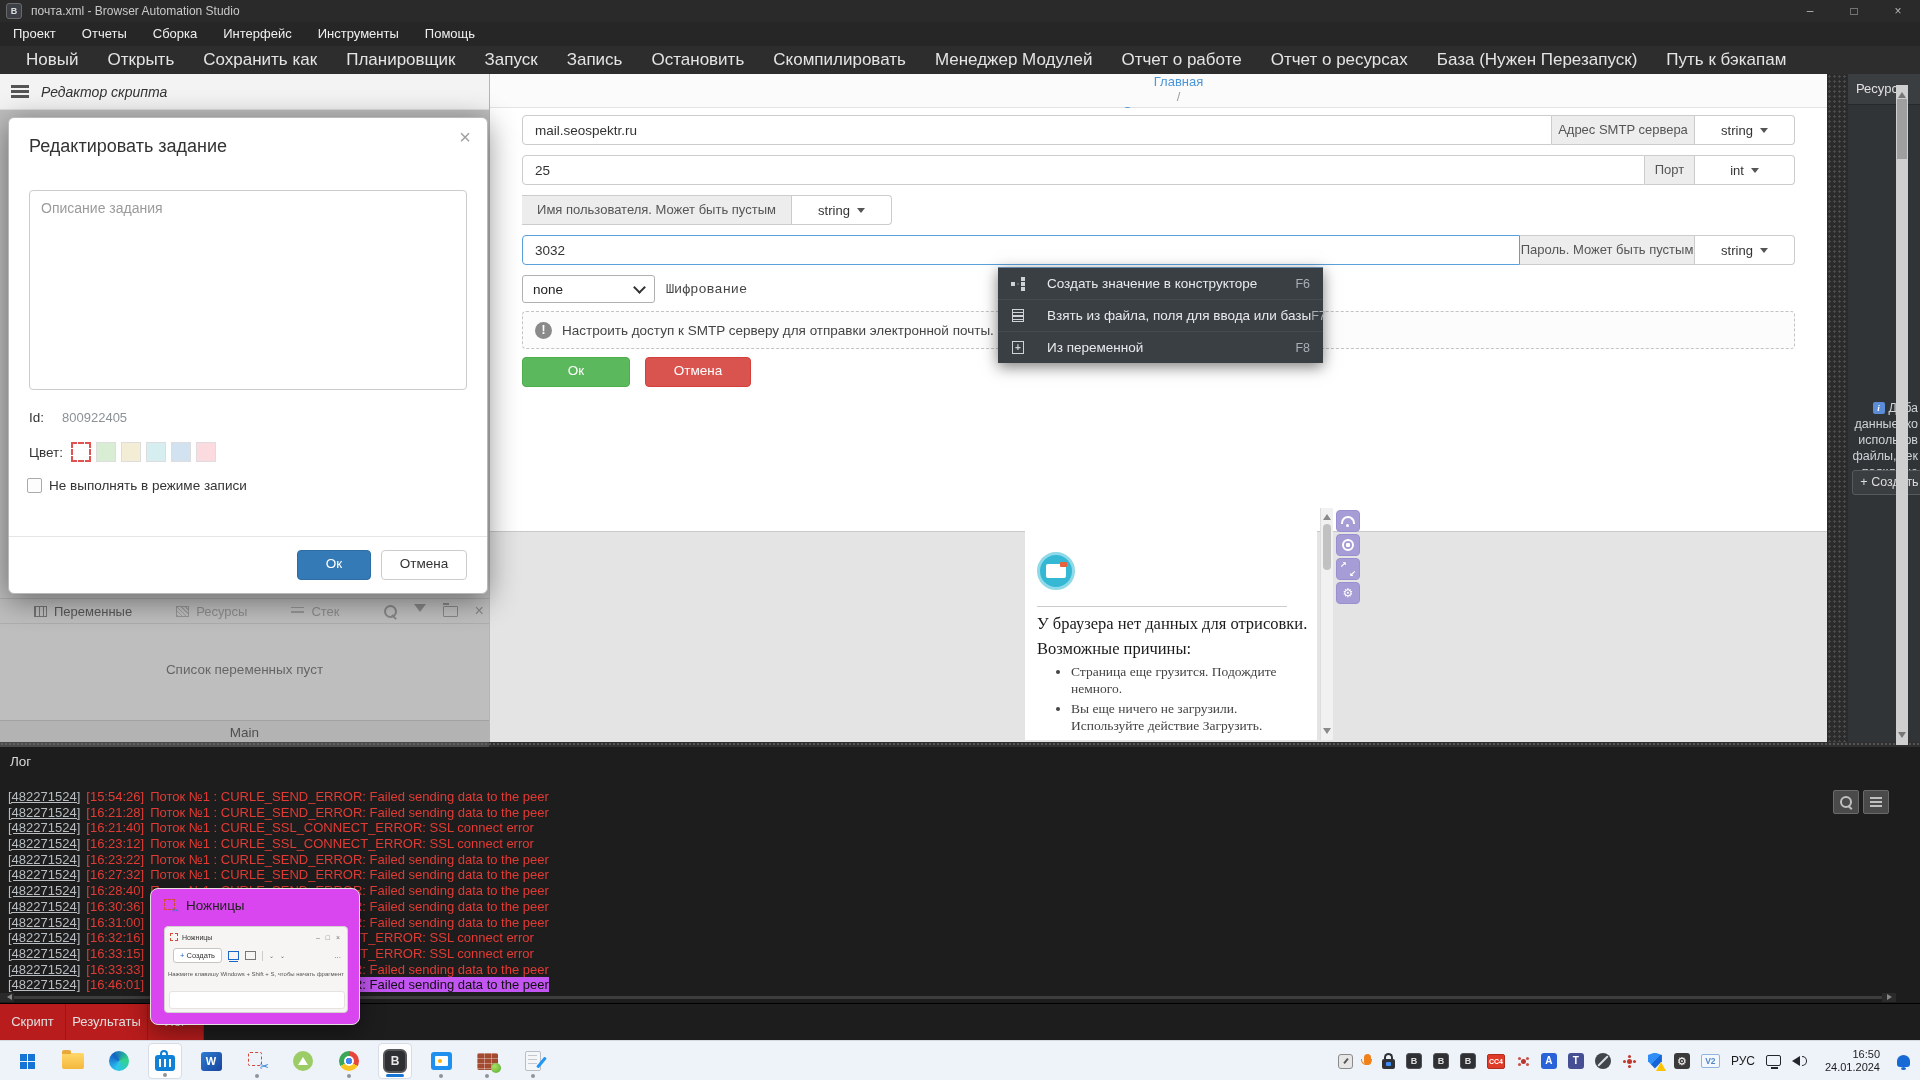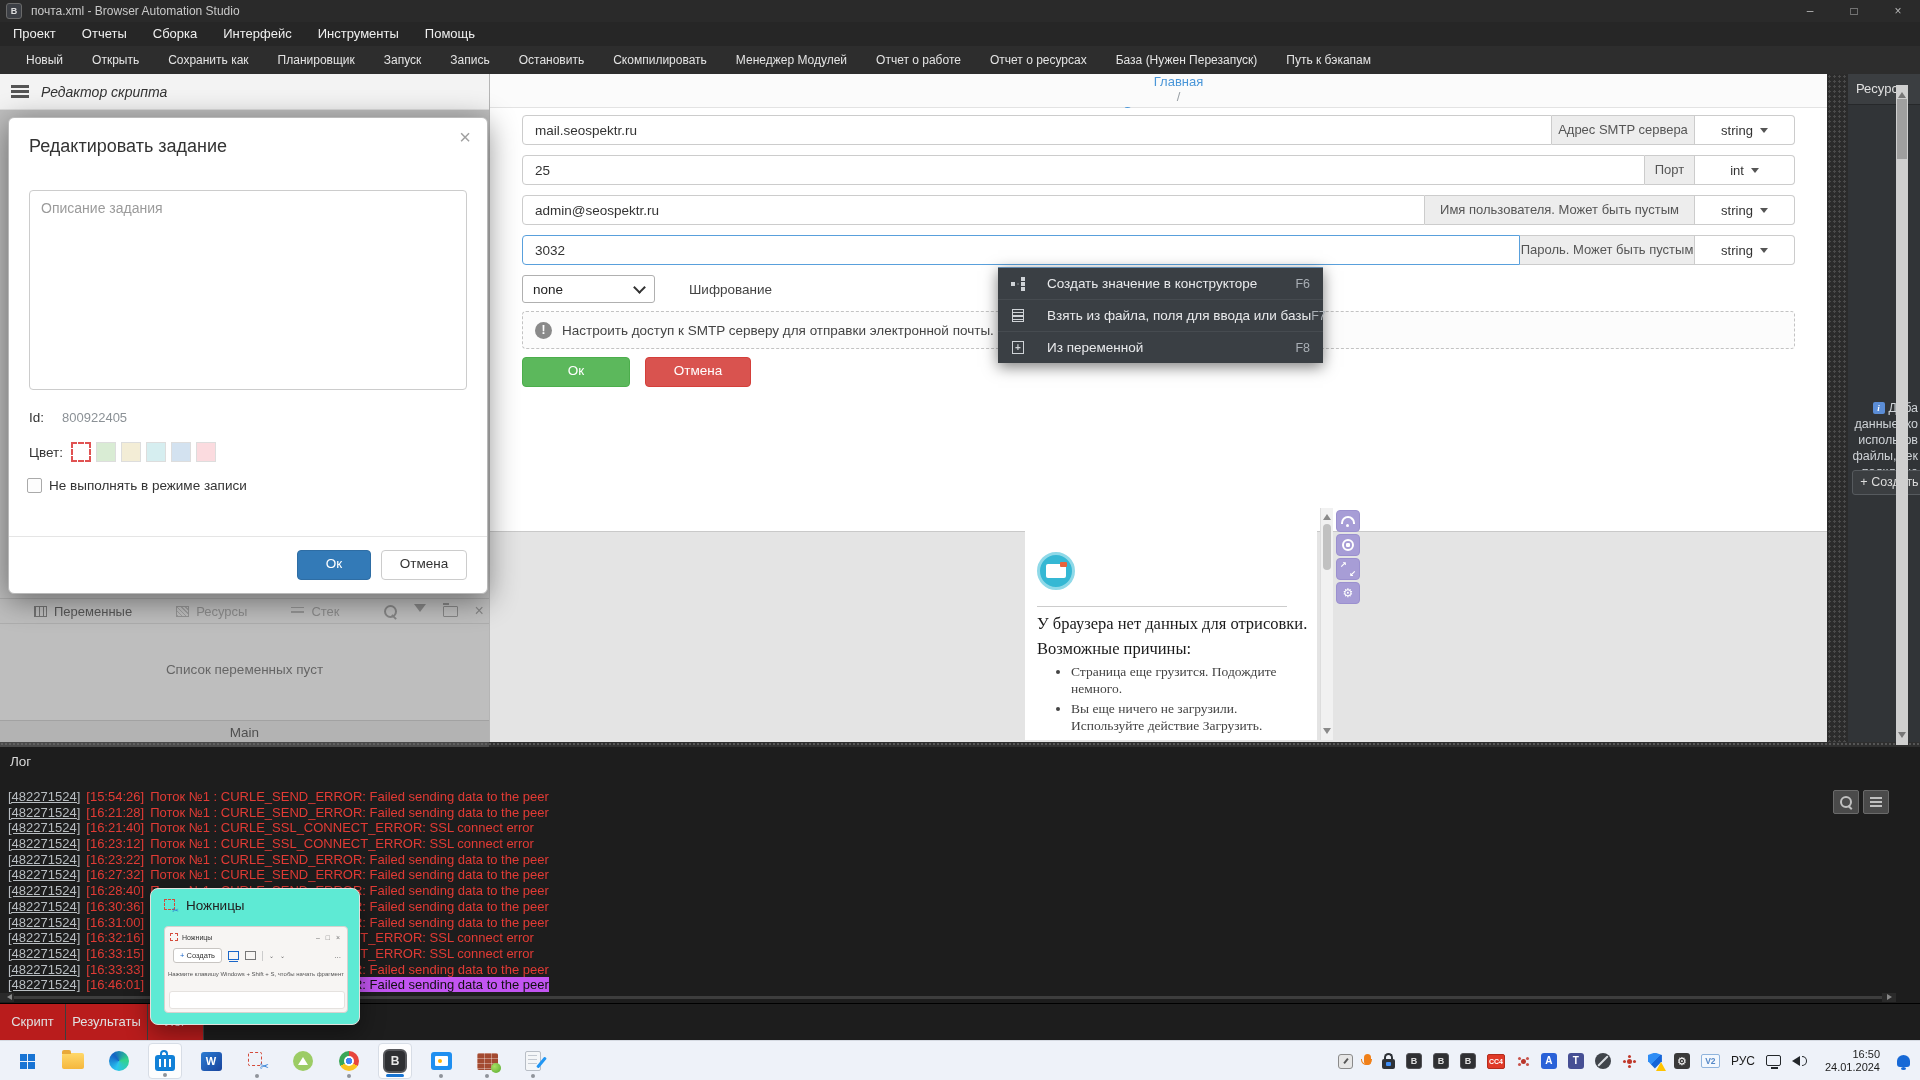--- a/index.html
+++ b/index.html
@@ -7,21 +7,21 @@
   
   .titlebar{position:absolute;left:0;top:0;width:1920px;height:22px;background:#2a2a2a;display:flex;align-items:center;}
   .app-ic{width:14px;height:14px;margin-left:6px;background:#3c3f45;border:1px solid #6a6a6a;border-radius:3px;position:relative;}
   .app-ic::before{content:"B";position:absolute;left:0;top:0;width:14px;text-align:center;font:bold 9px/14px "Liberation Sans",sans-serif;color:#ddd;}
   .t-title{color:#c9c9c9;font-size:12px;margin-left:9px;}
   .wc{margin-left:auto;display:flex;align-items:center;height:22px;}
   .wc span{width:44px;text-align:center;color:#b5b5b5;font-size:12px;line-height:22px;}
   .menubar{position:absolute;left:0;top:22px;width:1920px;height:24px;background:#262626;display:flex;align-items:center;}
   .menu-item{color:#efefef;font-size:13px;padding:0 13px;line-height:24px;}
   .toolbar{position:absolute;left:0;top:46px;width:1920px;height:28px;background:#2d2d2d;border-bottom:1px solid #1c1c1c;display:flex;align-items:center;padding-left:8px;}
-  .tb-item{display:flex;align-items:center;gap:7px;padding:0 11px;height:28px;color:#e4e4e4;font-size:12px;white-space:nowrap;}
+  .tb-item{display:flex;align-items:center;gap:7px;padding:0 11px;height:28px;color:#e4e4e4;font-size:17px;white-space:nowrap;}
   .ic{display:inline-block;position:relative;flex:none;}
   
   .left-panel{position:absolute;left:0;top:74px;width:490px;height:673px;background:#fff;border-right:1px solid #b5b5b5;box-sizing:border-box;}
   .panel-header{position:absolute;left:0;top:0;width:100%;height:36px;background:#f3f3f3;border-bottom:1px solid #ddd;display:flex;align-items:center;box-sizing:border-box;}
   .hamb{width:18px;height:13px;margin-left:11px;background:repeating-linear-gradient(#555 0 3px,transparent 3px 5px);}
   .ph-title{font-style:italic;font-size:14px;color:#333;margin-left:12px;}
   .vars-tabs{position:absolute;left:0;top:524px;width:100%;height:26px;border-top:1px solid #ddd;border-bottom:1px solid #e2e2e2;display:flex;align-items:center;padding-left:34px;box-sizing:border-box;background:#fff;}
   .vt{display:flex;align-items:center;font-size:13px;color:#444;margin-right:44px;white-space:nowrap;}
   .vt.dim{color:#a5a5a5;}
   .vti{width:13px;height:11px;display:inline-block;margin-right:7px;box-sizing:border-box;}
@@ -65,21 +65,21 @@
   .form-panel{position:absolute;left:0;top:34px;width:100%;height:424px;background:#fff;border-bottom:1px solid #c9c9c9;box-sizing:border-box;padding-top:7px;}
   .frow{display:flex;height:30px;margin:0 32px 10px 32px;}
   .finput{height:30px;box-sizing:border-box;border:1px solid #ccc;border-radius:4px 0 0 4px;padding:0 12px;font:13.5px "Liberation Sans",sans-serif;color:#333;background:#fff;outline:none;}
   .finput.focused{border-color:#59a0dc;}
   .faddon{box-sizing:border-box;border:1px solid #ccc;border-left:none;background:#ededed;color:#555;font-size:13px;line-height:28px;text-align:center;white-space:nowrap;overflow:hidden;}
   .ftype{box-sizing:border-box;width:100px;border:1px solid #ccc;border-left:none;border-radius:0 4px 4px 0;background:#fff;color:#333;font-size:13px;display:flex;align-items:center;justify-content:center;gap:7px;}
   .caret{width:0;height:0;border:4px solid transparent;border-top:5px solid #555;margin-top:5px;}
   .enc{display:flex;align-items:center;margin:7px 32px 0;}
   .esel{width:133px;height:28px;box-sizing:border-box;border:1px solid #b0b0b0;border-radius:3px;display:flex;align-items:center;justify-content:space-between;padding:0 10px;font-size:13.5px;color:#222;background:#fff;}
   .chev{width:7px;height:7px;border-right:2px solid #333;border-bottom:2px solid #333;transform:rotate(45deg);margin-top:-3px;}
-  .elabel{margin-left:34px;font-size:13.5px;color:#444;}
+  .elabel{margin-left:11px;font-size:13.5px;color:#444;font-family:Liberation Mono, monospace;}
   .finfo{margin:8px 32px 0;height:38px;border:1px dashed #c3c3c3;border-radius:4px;background:#fcfcfc;display:flex;align-items:center;padding:0 12px;gap:10px;font-size:13.5px;color:#444;box-sizing:border-box;}
   .excl{width:17px;height:17px;border-radius:50%;background:#8a8a8a;flex:none;position:relative;}
   .excl::before{content:"!";position:absolute;left:0;top:0;width:17px;text-align:center;font:bold 12px/17px "Liberation Sans",sans-serif;color:#fff;}
   .fbtns{display:flex;gap:15px;margin:8px 32px 0;}
   .btn-ok{width:106px;height:28px;background:#5cb85c;border:1px solid #4cae4c;border-radius:4px;color:#fff;font-size:13.5px;line-height:26px;text-align:center;}
   .btn-cancel{width:104px;height:28px;background:#d9534f;border:1px solid #d43f3a;border-radius:4px;color:#fff;font-size:13.5px;line-height:26px;text-align:center;}
   
   .page{position:absolute;left:535px;top:434px;width:292px;height:232px;background:#fff;overflow:hidden;}
   .b-ic{position:absolute;left:12px;top:44px;width:38px;height:38px;border-radius:50%;background:#35b8d4;border:3px solid #8fd9e8;box-sizing:border-box;}
   .b-ic::before{content:"";position:absolute;left:6px;top:9px;width:20px;height:14px;background:#fff;border-radius:2px;}
@@ -210,21 +210,21 @@
   .tr.lang-indicator{font-size:12px;color:#1c1c1c;}
   .tr.network-icon{width:15px;height:11px;border:1.5px solid #23272b;border-radius:2px;box-sizing:border-box;margin-top:-2px;}
   .tr.network-icon::after{content:"";position:absolute;left:4px;bottom:-4px;width:7px;height:2px;background:#23272b;}
   .tr.volume-icon{width:18px;height:14px;}
   .tr.volume-icon::before{content:"";position:absolute;left:0;top:2px;border-top:5px solid transparent;border-bottom:5px solid transparent;border-right:8px solid #23272b;}
   .tr.volume-icon::after{content:"";position:absolute;left:10px;top:2px;width:5px;height:10px;border:1.5px solid #23272b;border-left:none;border-radius:0 8px 8px 0;box-sizing:border-box;}
   .clock{text-align:right;font-size:11px;line-height:13px;color:#1c1c1c;margin-left:4px;}
   .bell-icon{width:13px;height:12px;background:#1769d6;border-radius:50% 50% 3px 3px;position:relative;margin-left:6px;}
   .bell-icon::after{content:"";position:absolute;left:4px;bottom:-3px;width:5px;height:3px;background:#1769d6;border-radius:50%;}
   
-  .snip{position:absolute;left:150px;top:888px;width:210px;height:137px;background:#5eead4;border:1px solid #e3e0dd;border-radius:8px;box-shadow:0 8px 24px rgba(0,0,0,.4);z-index:60;box-sizing:border-box;}
+  .snip{position:absolute;left:150px;top:888px;width:210px;height:137px;background:#d946ef;border:1px solid #e3e0dd;border-radius:8px;box-shadow:0 8px 24px rgba(0,0,0,.4);z-index:60;box-sizing:border-box;}
   .snip-head{display:flex;align-items:center;padding:9px 0 0 13px;gap:9px;}
   .snip-ic{width:13px;height:13px;position:relative;display:inline-block;}
   .snip-ic::before{content:"";position:absolute;left:0;top:0;width:9px;height:9px;border:1.5px dashed #d44a3a;border-radius:1px;}
   .snip-ic::after{content:"✂";position:absolute;right:-2px;bottom:-3px;font-size:8px;color:#2a7ad4;}
   .snip-title{font-size:13.5px;color:#222;}
   .snip-shot{position:absolute;left:13px;top:37px;width:184px;height:87px;background:#f7f5f3;border:1px solid #d6d2cf;border-radius:4px;box-sizing:border-box;overflow:hidden;}
   .ss-tb{display:flex;align-items:center;height:14px;padding:3px 5px 0 5px;gap:4px;}
   .ss-mic{width:6px;height:6px;border:1px dashed #d44a3a;display:inline-block;}
   .ss-t{font-size:7px;color:#333;}
   .ss-ctl{margin-left:auto;font-size:7px;color:#777;letter-spacing:2px;}
@@ -395,21 +395,20 @@
           </div>
           <div class="frow">
             <input class="finput" value="25" style="width: 1123px;">
             <span class="faddon" style="width: 50px;">Порт</span>
             <span class="ftype">
               <span>int</span>
               <span class="caret"></span>
             </span>
           </div>
           <div class="frow">
-            <input class="finput" value="admin@seospektr.ru" style="width: 903px;">
             <span class="faddon" style="width: 270px;">Имя пользователя. Может быть пустым</span>
             <span class="ftype">
               <span>string</span>
               <span class="caret"></span>
             </span>
           </div>
           <div class="frow">
             <input class="finput focused" value="3032" style="width: 998px;">
             <span class="faddon" style="width: 175px;">Пароль. Может быть пустым</span>
             <span class="ftype">

